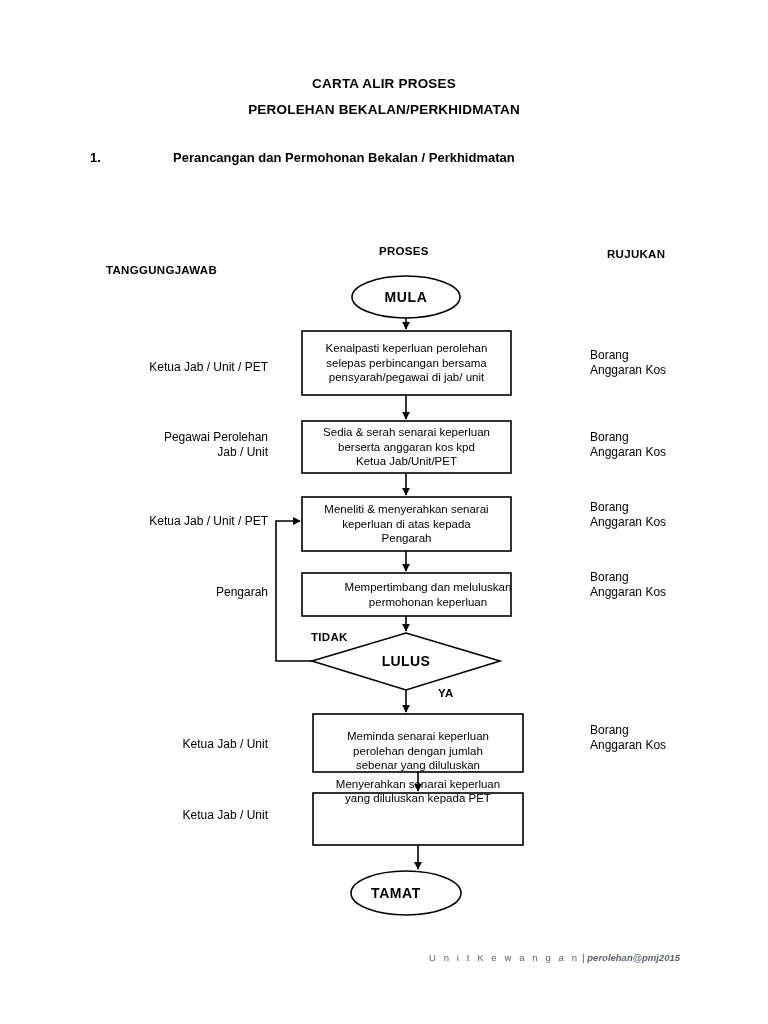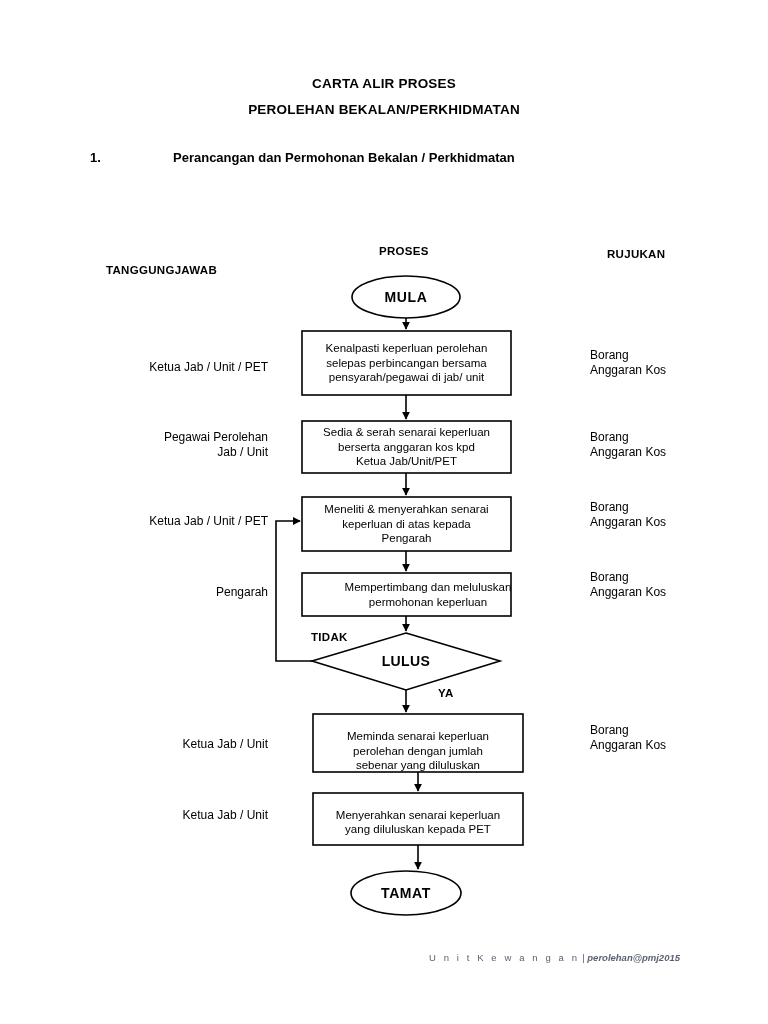--- a/index.html
+++ b/index.html
@@ -214,24 +214,24 @@
 keperluan di atas kepada
 Pengarah</div>
   <div class="node-text" style="left:302px; top:573px; width:252px; height:43px;">Mempertimbang dan meluluskan
 permohonan keperluan</div>
 
   <div class="node-text decision-text" style="left:352px; top:640px; width:108px; height:42px;">LULUS</div>
 
   <div class="node-text" style="left:313px; top:714px; width:210px; height:58px;margin-top:8px;">Meminda senarai keperluan
 perolehan dengan jumlah
 sebenar yang diluluskan</div>
-  <div class="node-text" style="left:313px; top:789px; width:210px; height:66px;">Menyerahkan senarai keperluan
+  <div class="node-text" style="left:313px; top:758px; width:210px; height:66px;">Menyerahkan senarai keperluan
 yang diluluskan kepada PET</div>
 
-  <div class="node-text terminal-text" style="left:351px; top:871px; width:110px; height:44px;">TAMAT</div>
+  <div class="node-text terminal-text" style="left:341px; top:871px; width:110px; height:44px;">TAMAT</div>
 
   <div class="edge-label" style="left:311px; top:631px;">TIDAK</div>
   <div class="edge-label" style="left:438px; top:687px;">YA</div>
 
   <div id="footer">
     <span class="unit">U n i t   K e w a n g a n</span><span class="sep"> | </span><span class="mail">perolehan@pmj2015</span>
   </div>
 
 </div>
 

